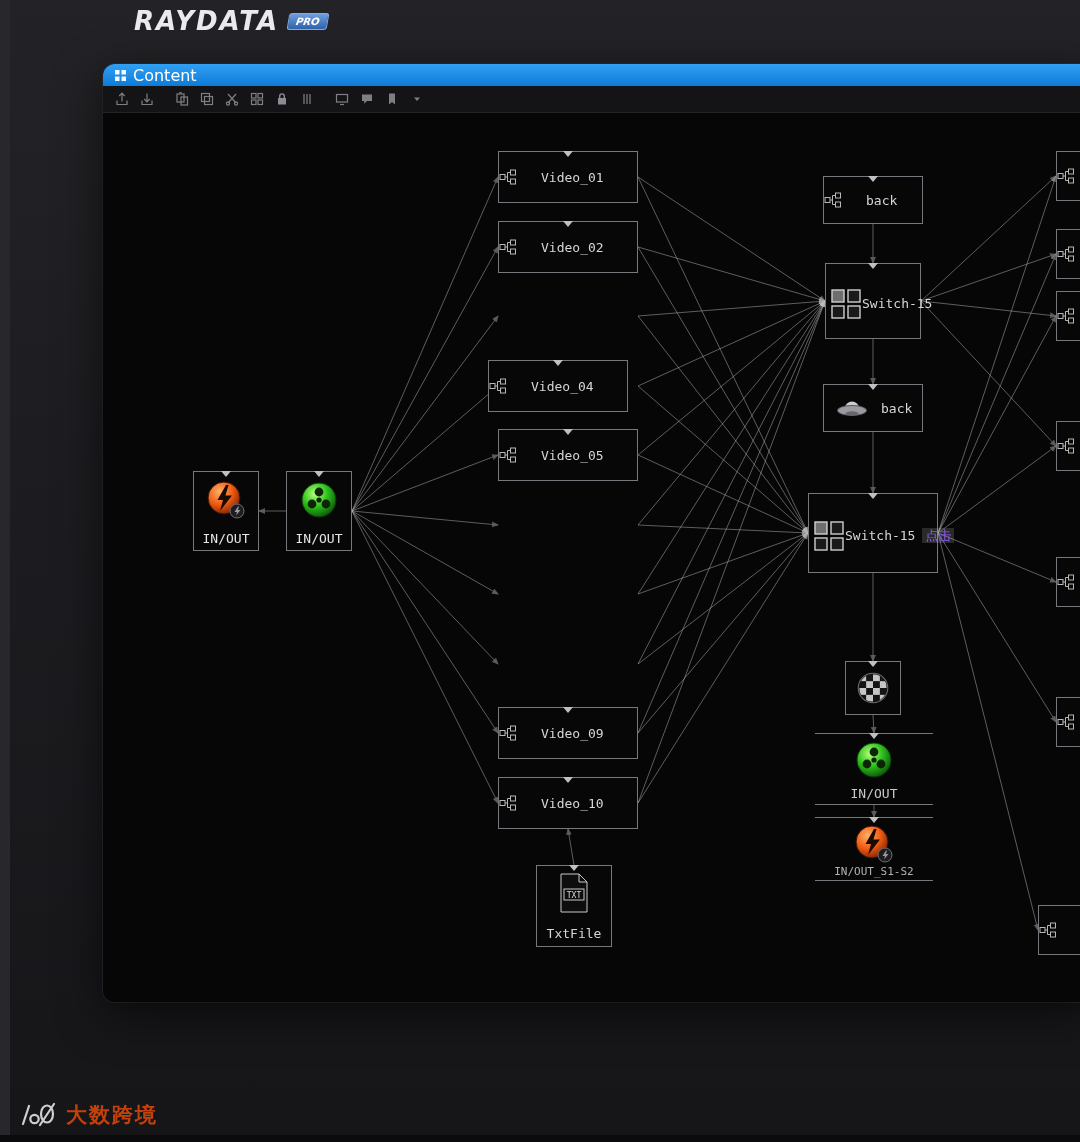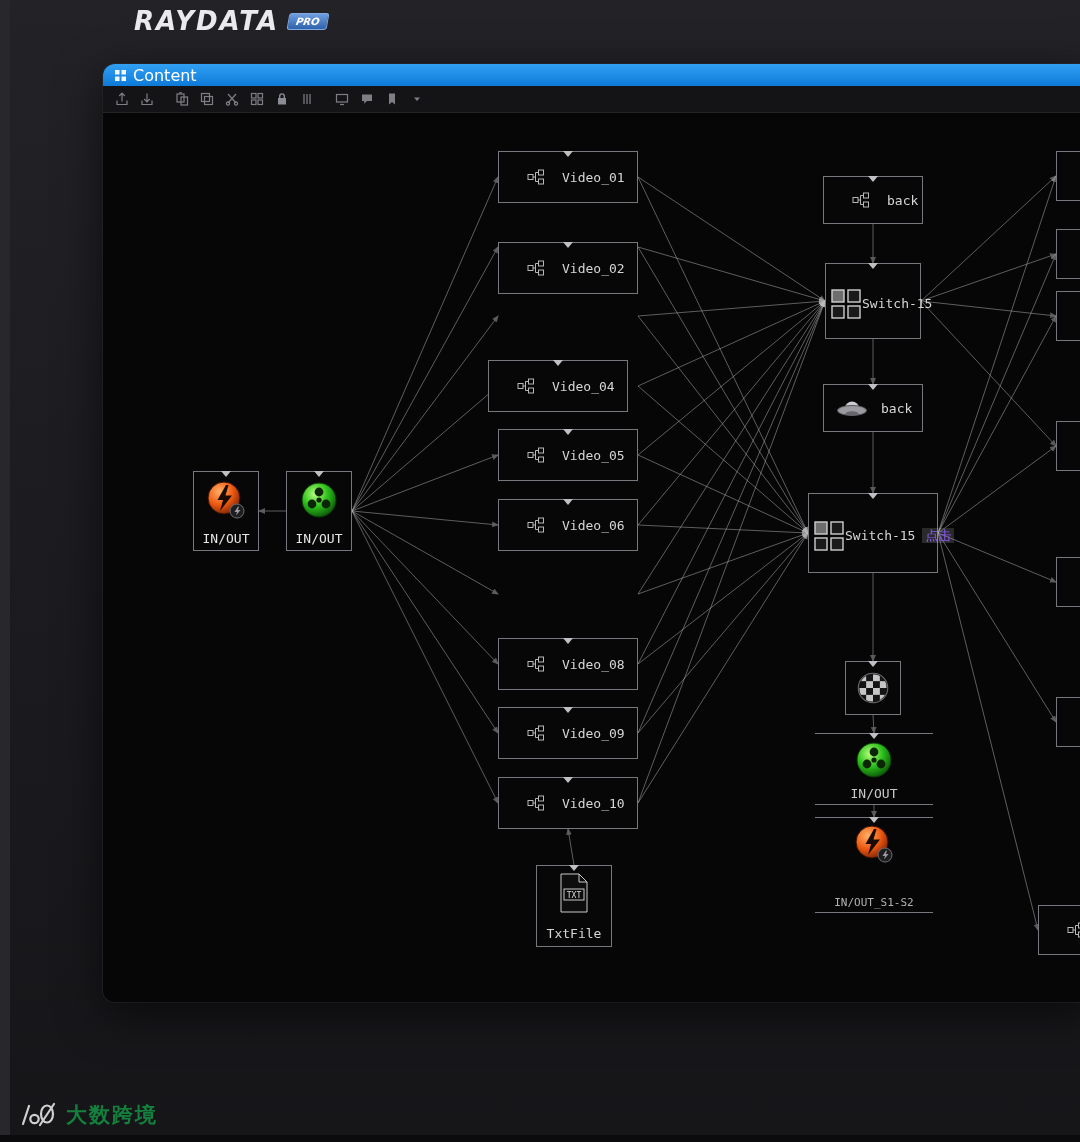--- a/index.html
+++ b/index.html
@@ -39,36 +39,36 @@
   #nodes{position:absolute;left:0;top:0;width:100%;height:100%}
 
   
   .node{position:absolute;border:1px solid #77777d;background:#070708;color:#d6d6d6;
     font-family:"DejaVu Sans Mono",monospace;font-size:13px}
   .node::before{content:"";position:absolute;top:-1px;left:50%;transform:translateX(-50%);
     border-left:5px solid transparent;border-right:5px solid transparent;border-top:6px solid #bfbfc4}
   .nicon{display:flex;flex:none}
   .nicon svg{display:block}
   .nlabel{white-space:nowrap}
-  .t-media{display:flex;align-items:center;gap:17px;padding:0 28px}
+  .t-media{display:flex;align-items:center;gap:24px;padding:0 0}
   .t-switch{display:flex;align-items:center;justify-content:space-between;padding:9px 4px 4px}
   .t-power-orange,.t-power-green{display:flex;flex-direction:column;align-items:center;justify-content:space-between;padding:7px 0 4px}
   .t-power-orange .nlabel,.t-power-green .nlabel{color:#e6e6e6}
   .t-rail-green,.t-rail-orange{border-left:none;border-right:none;background:transparent;
     display:flex;flex-direction:column;align-items:center;justify-content:space-between;padding:5px 0 3px}
   .t-rail-orange .nlabel{font-size:11px;color:#b2b2b2}
   .t-rail-green .nlabel{color:#c9c9c9}
   .t-ufo{display:flex;align-items:center;gap:11px;padding:0 10px}
   .t-checker{display:flex;align-items:center;justify-content:center}
   .t-txt{display:flex;flex-direction:column;align-items:center;justify-content:space-between;padding:7px 0 5px}
   .label2{background:rgba(255,255,255,.14);color:#8b5cf6;padding:0 3px;margin-left:7px}
 
   
   .watermark{position:absolute;left:16px;top:1100px;display:flex;align-items:center;gap:8px;z-index:5}
-  .wm-text{color:#15803d;font-size:21px;font-weight:bold;letter-spacing:2px}
+  .wm-text{color:#c2410c;font-size:21px;font-weight:bold;letter-spacing:2px}
 </style>
 </head>
 <body>
 
 <div class="left-strip"></div>
 
 <header class="brand">
   <span class="brand-text">RAYDATA</span>
   <span class="brand-badge">PRO</span>
 </header>
@@ -276,21 +276,21 @@
               <g fill="none" stroke="#b8b8b8" stroke-width="1">
                 <rect x="1" y="5.5" width="5" height="5"></rect>
                 <rect x="11.5" y="1" width="5" height="5"></rect>
                 <rect x="11.5" y="10" width="5" height="5"></rect>
                 <path d="M6 8 H8.5 M8.5 3.5 V12.5 M8.5 3.5 H11.5 M8.5 12.5 H11.5"></path>
               </g>
             </svg>
           </span>
           <span class="nlabel">Video_01</span>
         </div>
-        <div class="node t-media" style="left: 395px; top: 108px; width: 140px; height: 52px; margin-top: 21px;">
+        <div class="node t-media" style="left: 395px; top: 108px; width: 140px; height: 52px;">
           <span class="nicon">
             <svg width="18" height="16" viewBox="0 0 18 16">
               <g fill="none" stroke="#b8b8b8" stroke-width="1">
                 <rect x="1" y="5.5" width="5" height="5"></rect>
                 <rect x="11.5" y="1" width="5" height="5"></rect>
                 <rect x="11.5" y="10" width="5" height="5"></rect>
                 <path d="M6 8 H8.5 M8.5 3.5 V12.5 M8.5 3.5 H11.5 M8.5 12.5 H11.5"></path>
               </g>
             </svg>
           </span>
@@ -314,46 +314,20 @@
             <svg width="18" height="16" viewBox="0 0 18 16">
               <g fill="none" stroke="#b8b8b8" stroke-width="1">
                 <rect x="1" y="5.5" width="5" height="5"></rect>
                 <rect x="11.5" y="1" width="5" height="5"></rect>
                 <rect x="11.5" y="10" width="5" height="5"></rect>
                 <path d="M6 8 H8.5 M8.5 3.5 V12.5 M8.5 3.5 H11.5 M8.5 12.5 H11.5"></path>
               </g>
             </svg>
           </span>
           <span class="nlabel">Video_05</span>
-        </div>
-        <div class="node t-media" style="left: 395px; top: 386px; width: 140px; height: 52px;">
-          <span class="nicon">
-            <svg width="18" height="16" viewBox="0 0 18 16">
-              <g fill="none" stroke="#b8b8b8" stroke-width="1">
-                <rect x="1" y="5.5" width="5" height="5"></rect>
-                <rect x="11.5" y="1" width="5" height="5"></rect>
-                <rect x="11.5" y="10" width="5" height="5"></rect>
-                <path d="M6 8 H8.5 M8.5 3.5 V12.5 M8.5 3.5 H11.5 M8.5 12.5 H11.5"></path>
-              </g>
-            </svg>
-          </span>
-          <span class="nlabel">Video_06</span>
-        </div>
-        <div class="node t-media" style="left: 395px; top: 525px; width: 140px; height: 52px;">
-          <span class="nicon">
-            <svg width="18" height="16" viewBox="0 0 18 16">
-              <g fill="none" stroke="#b8b8b8" stroke-width="1">
-                <rect x="1" y="5.5" width="5" height="5"></rect>
-                <rect x="11.5" y="1" width="5" height="5"></rect>
-                <rect x="11.5" y="10" width="5" height="5"></rect>
-                <path d="M6 8 H8.5 M8.5 3.5 V12.5 M8.5 3.5 H11.5 M8.5 12.5 H11.5"></path>
-              </g>
-            </svg>
-          </span>
-          <span class="nlabel">Video_08</span>
         </div>
         <div class="node t-media" style="left: 395px; top: 594px; width: 140px; height: 52px;">
           <span class="nicon">
             <svg width="18" height="16" viewBox="0 0 18 16">
               <g fill="none" stroke="#b8b8b8" stroke-width="1">
                 <rect x="1" y="5.5" width="5" height="5"></rect>
                 <rect x="11.5" y="1" width="5" height="5"></rect>
                 <rect x="11.5" y="10" width="5" height="5"></rect>
                 <path d="M6 8 H8.5 M8.5 3.5 V12.5 M8.5 3.5 H11.5 M8.5 12.5 H11.5"></path>
               </g>
@@ -457,21 +431,21 @@
               </defs>
               <circle cx="21" cy="21" r="17" fill="url(#gg)" stroke="#093a05"></circle>
               <circle cx="21" cy="13" r="4.4" fill="#0b2505"></circle>
               <circle cx="14" cy="25" r="4.4" fill="#0b2505"></circle>
               <circle cx="28" cy="25" r="4.4" fill="#0b2505"></circle>
               <circle cx="21" cy="21" r="2.6" fill="#0b2505"></circle>
             </svg>
           </span>
           <span class="nlabel">IN/OUT</span>
         </div>
-        <div class="node t-rail-orange" style="left: 712px; top: 704px; width: 118px; height: 96px;">
+        <div class="node t-rail-orange" style="left: 712px; top: 704px; width: 118px; height: 64px;">
           <span class="nicon">
             <svg width="42" height="42" viewBox="0 0 42 42">
               <defs>
                 <radialGradient id="og" cx="36%" cy="30%" r="75%">
                   <stop offset="0" stop-color="#ffb066"></stop>
                   <stop offset="0.55" stop-color="#ef5a12"></stop>
                   <stop offset="1" stop-color="#7e2304"></stop>
                 </radialGradient>
               </defs>
               <circle cx="19" cy="19" r="16" fill="url(#og)" stroke="#3a1203"></circle>

